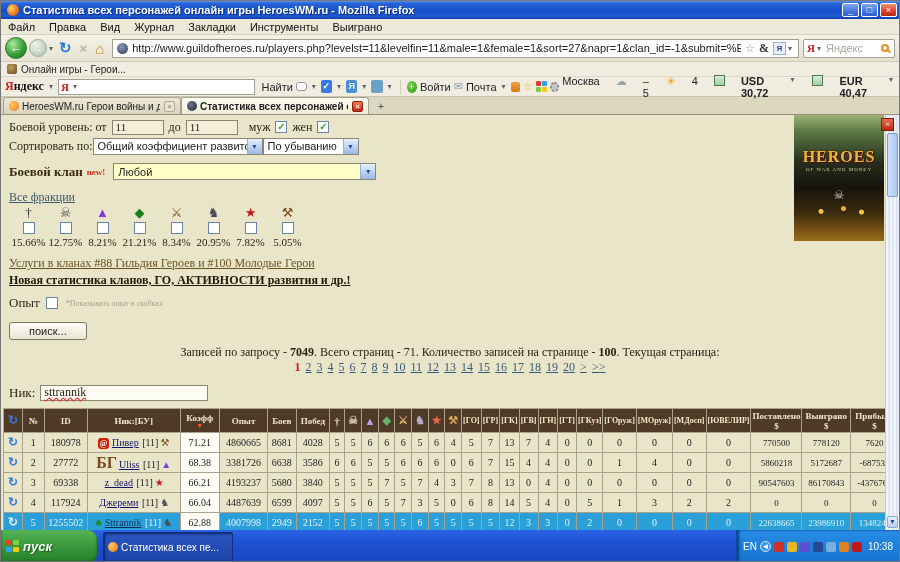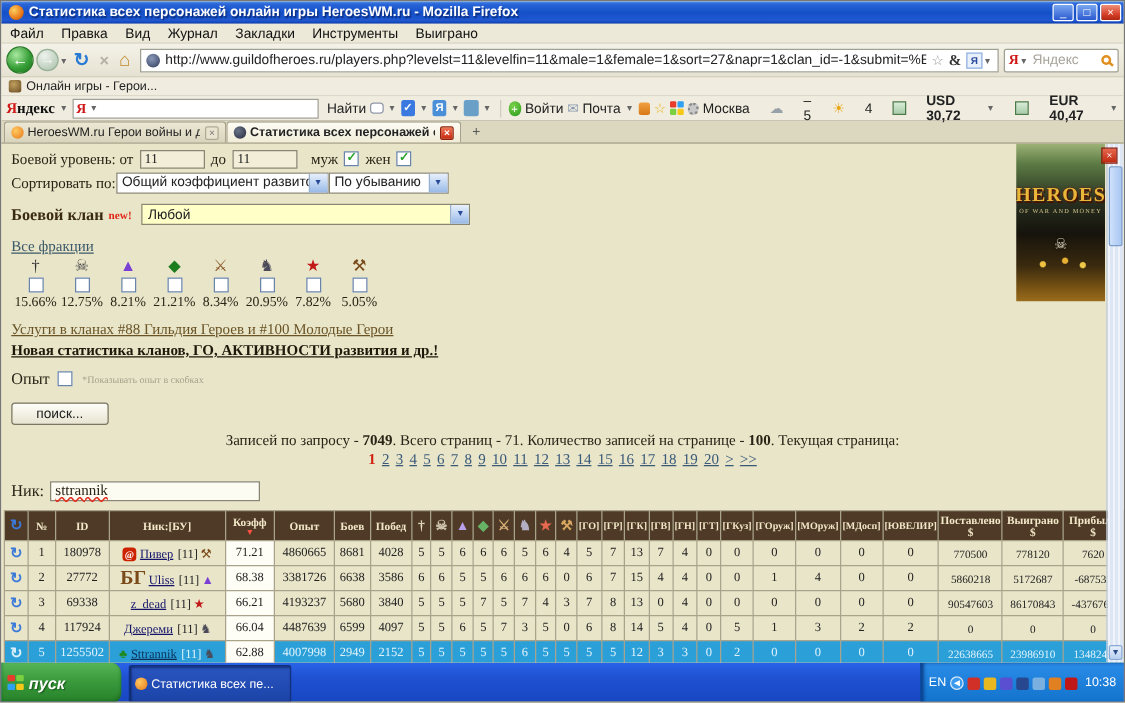--- a/index.html
+++ b/index.html
@@ -50,21 +50,21 @@
   .ybub{width:12px;height:9px;background:#fff;border:1px solid #9098a8;border-radius:3px}
   .ysq{width:13px;height:13px;border-radius:2px;font-size:9px;color:#fff;text-align:center;line-height:13px;font-weight:bold}
   .ygreen{background:radial-gradient(circle at 35% 30%,#7ad04a,#2a9a1a);border-radius:50%;width:12px;height:12px;color:#fff;font-size:9px;line-height:12px;text-align:center}
   .ymail{color:#8898b0;font-size:11px}
   .ycase{width:11px;height:10px;background:linear-gradient(#f0a040,#d87818);border-radius:2px}
   .ystar{color:#e8b820;font-size:11px}
   .ypal{width:12px;height:12px;display:grid;grid-template-columns:5px 5px;gap:1px}
   .ypal span{width:5px;height:5px;border-radius:1px}
   .ygear{width:10px;height:10px;border-radius:50%;border:2px dotted #8a8a8a;background:#c8c8c8}
   .ylab{color:#222}
-  .yright{margin-left:auto;display:flex;align-items:center;gap:16px}
+  .yright{margin-left:auto;display:flex;align-items:flex-start;gap:16px}
   .wcloud{color:#98a0a8;font-size:11px}
   .wsun{color:#e8a818;font-size:11px}
   .cbadge{width:11px;height:11px;border:1px solid #4a7a4a;background:linear-gradient(#d8ecd8,#a8cca8);flex:none}
   .bold{font-weight:bold}
 
   
   .tabbar{height:18px;background:#dcd8c0;display:flex;align-items:flex-end;padding:0 2px;border-bottom:1px solid #98927c}
   .tab{height:17px;display:flex;align-items:center;padding:0 5px;font-size:10px;border:1px solid #a8a28c;border-bottom:none;border-radius:3px 3px 0 0;background:linear-gradient(#ece8d4,#d8d4bc);width:178px;min-width:0;color:#222}
   .tab.active{background:linear-gradient(#fdfcf4,#f0ecd8);font-weight:bold;width:188px}
   .tfav{width:10px;height:10px;border-radius:50%;flex:none;margin-right:3px}
@@ -128,21 +128,21 @@
   .postico{font-size:10px;margin-left:2px}
   .rfico{color:#3b7ad8;font-size:12px;font-weight:bold;cursor:pointer}
   tr.hl .rfico{color:#d8eefc}
   #stats td.mv{font-size:9px}
   .sortarrow{color:#ff5040;font-size:7px;display:block;line-height:6px}
   #stats th.fh{font-size:11px}
   #stats th.gh{font-size:8px}
   #stats th.mh span{display:block;line-height:10px}
 
   
-  .banner{position:absolute;top:-3px;right:15px;width:71px;height:129px;z-index:1;display:flex;flex-direction:column;align-items:center;overflow:hidden;background:linear-gradient(180deg,#a8bc80 0%,#5c7a44 15%,#283020 38%,#16130c 58%,#3a2a0e 78%,#7a5414 92%,#9a6c1c 100%)}
+  .banner{position:absolute;top:-3px;right:15px;width:90px;height:129px;z-index:1;display:flex;flex-direction:column;align-items:center;overflow:hidden;background:linear-gradient(180deg,#a8bc80 0%,#5c7a44 15%,#283020 38%,#16130c 58%,#3a2a0e 78%,#7a5414 92%,#9a6c1c 100%)}
   .btitle{margin-top:36px;font-family:"Liberation Serif",serif;font-weight:bold;font-size:16px;color:#e8b83a;text-shadow:0 0 2px #7a1808,1px 1px 0 #401000;letter-spacing:1px}
   .bsub{font-size:5px;color:#d8c890;letter-spacing:1px;margin-top:1px}
   .bskull{margin-top:16px;color:#d8d0b8;font-size:12px;text-shadow:0 0 3px #000}
   .bgold{width:100%;height:14px;background:radial-gradient(circle at 30% 60%,#f0c040 2px,transparent 3px),radial-gradient(circle at 55% 40%,#e8b030 2px,transparent 3px),radial-gradient(circle at 75% 65%,#f0c848 2px,transparent 3px)}
   .adclose{position:absolute;top:3px;right:5px;width:13px;height:13px;background:linear-gradient(#e86850,#c02810);border:1px solid #8a1808;color:#fff;font-size:9px;line-height:11px;text-align:center;z-index:3;cursor:pointer}
   .scroll{position:absolute;top:0;right:0;width:14px;height:100%;background:repeating-linear-gradient(90deg,#f0f4fa 0 2px,#dce6f4 2px 4px);border-left:1px solid #c0ccdc;z-index:2}
   .sthumb{position:absolute;top:18px;left:1px;width:11px;height:64px;background:linear-gradient(90deg,#cfe0fb,#a9c7f2);border:1px solid #7a9ecb;border-radius:2px}
   .sarrbox{position:absolute;left:1px;width:11px;height:12px;background:linear-gradient(#e8f0fc,#b8d0f0);border:1px solid #8aaad4;border-radius:2px;color:#2a4a8a;font-size:7px;text-align:center;line-height:10px}
   .sdown{bottom:2px}
 

